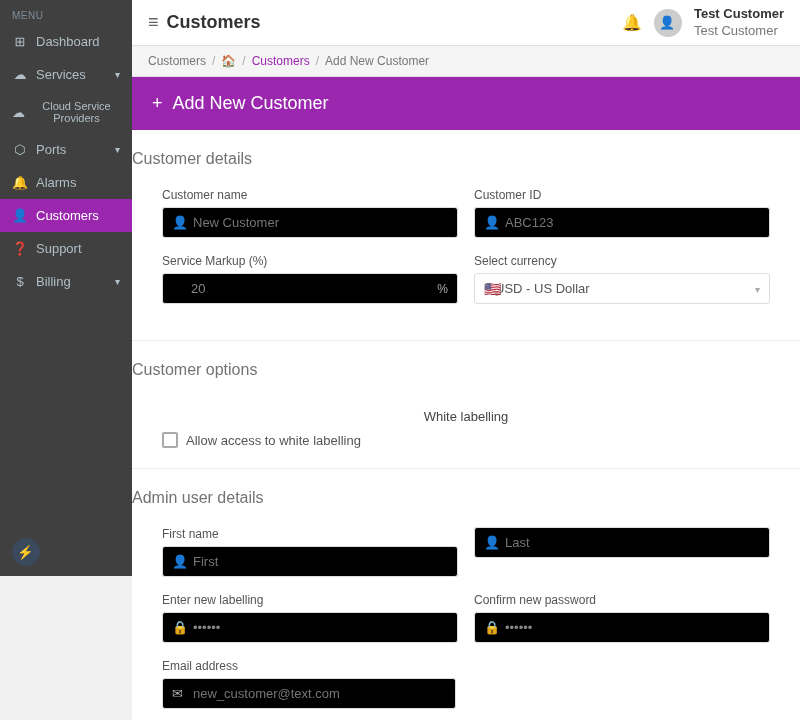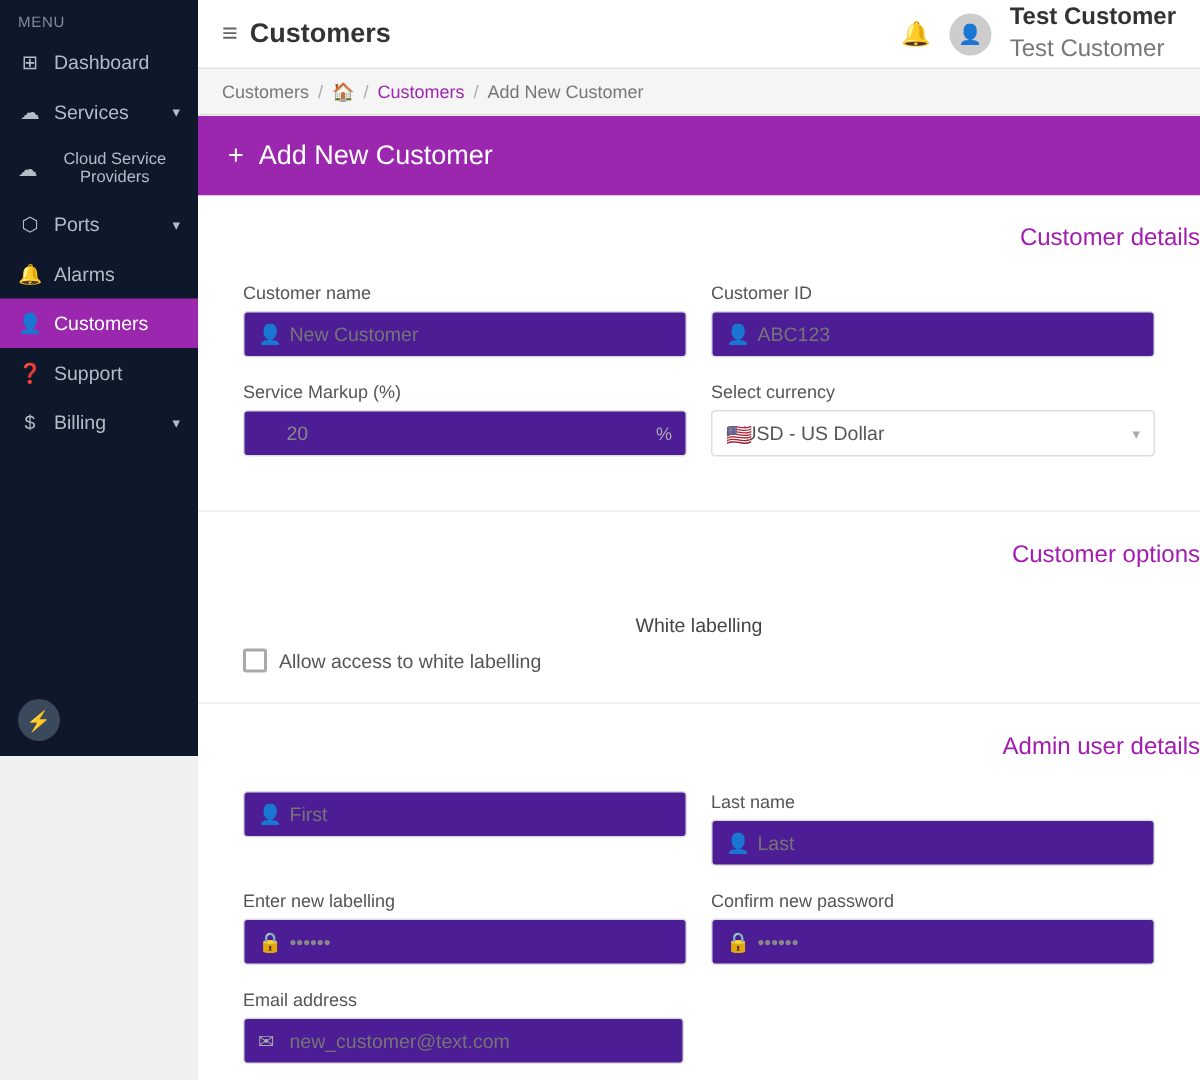--- a/index.html
+++ b/index.html
@@ -1,26 +1,26 @@
 <!DOCTYPE html>
 <html><head>
   <meta charset="utf-8">
   <style>
     * { box-sizing: border-box; margin: 0; padding: 0; }
     body { font-family: 'Segoe UI', Arial, sans-serif; font-size: 13px; background: #f0f0f0; display: flex; height: 720px; overflow: hidden; }
 
     
     .sidebar {
       width: 132px;
-      background: #0f172a;
+      background: #404040;
       color: #aab; 
       display: flex;
       flex-direction: column;
       flex-shrink: 0;
-      height: 504px;
+      height: 576px;
     }
     .sidebar-menu-label {
       font-size: 10px;
       color: #7f8c9a;
       padding: 10px 12px 4px;
       letter-spacing: 0.5px;
     }
     .sidebar-item {
       display: flex;
       align-items: center;
@@ -83,21 +83,21 @@
       width: 28px;
       height: 28px;
       border-radius: 50%;
       background: #ccc;
       display: flex;
       align-items: center;
       justify-content: center;
       font-size: 13px;
       color: #666;
     }
-    .topbar-user { font-size: 16px; line-height: 1.3; }
+    .topbar-user { font-size: 13px; line-height: 1.3; }
     .topbar-user .name { font-weight: 600; color: #333; }
     .topbar-user .sub { color: #777; }
 
     
     .breadcrumb {
       background: #f5f5f5;
       padding: 8px 16px;
       display: flex;
       align-items: center;
       gap: 6px;
@@ -133,23 +133,23 @@
     }
     .page-header h1 { color: #fff; font-size: 18px; font-weight: 500; }
 
     
     .form-container {
       background: #fff;
       margin: 0;
     }
 
     .section-header {
-      text-align: right;
+      text-align: left;
       padding: 20px 0 10px;
-      color: #a21caf;
+      color: #737373;
       font-size: 16px;
       font-weight: 500;
     }
 
     .form-section {
       padding: 10px 30px 20px;
       border-bottom: 1px solid #eee;
     }
 
     .form-row {
@@ -184,21 +184,21 @@
       font-size: 13px;
     }
 
     .form-control {
       width: 100%;
       padding: 7px 10px 7px 30px;
       border: 1px solid #ddd;
       border-radius: 3px;
       font-size: 13px;
       color: #888;
-      background: #4c1d95;
+      background: #000000;
       outline: none;
     }
 
     .form-control.no-icon { padding-left: 28px; }
 
     .input-suffix {
       position: absolute;
       right: 10px;
       color: #aaa;
       font-size: 12px;
@@ -426,28 +426,28 @@
           </div>
         </div>
       </div>
 
       <div class="section-header">Admin user details</div>
 
       <div class="admin-section">
         <div class="form-row">
 
           <div class="form-group">
+            <label>First name</label>
             <div class="input-wrapper">
               <span class="input-icon">👤</span>
               <input class="form-control" type="text" placeholder="First" style="">
             </div>
           </div>
 
           <div class="form-group">
-            <label>Last name</label>
             <div class="input-wrapper">
               <span class="input-icon">👤</span>
               <input class="form-control" type="text" placeholder="Last" style="">
             </div>
           </div>
         </div>
 
         <div class="form-row">
 
           <div class="form-group">

